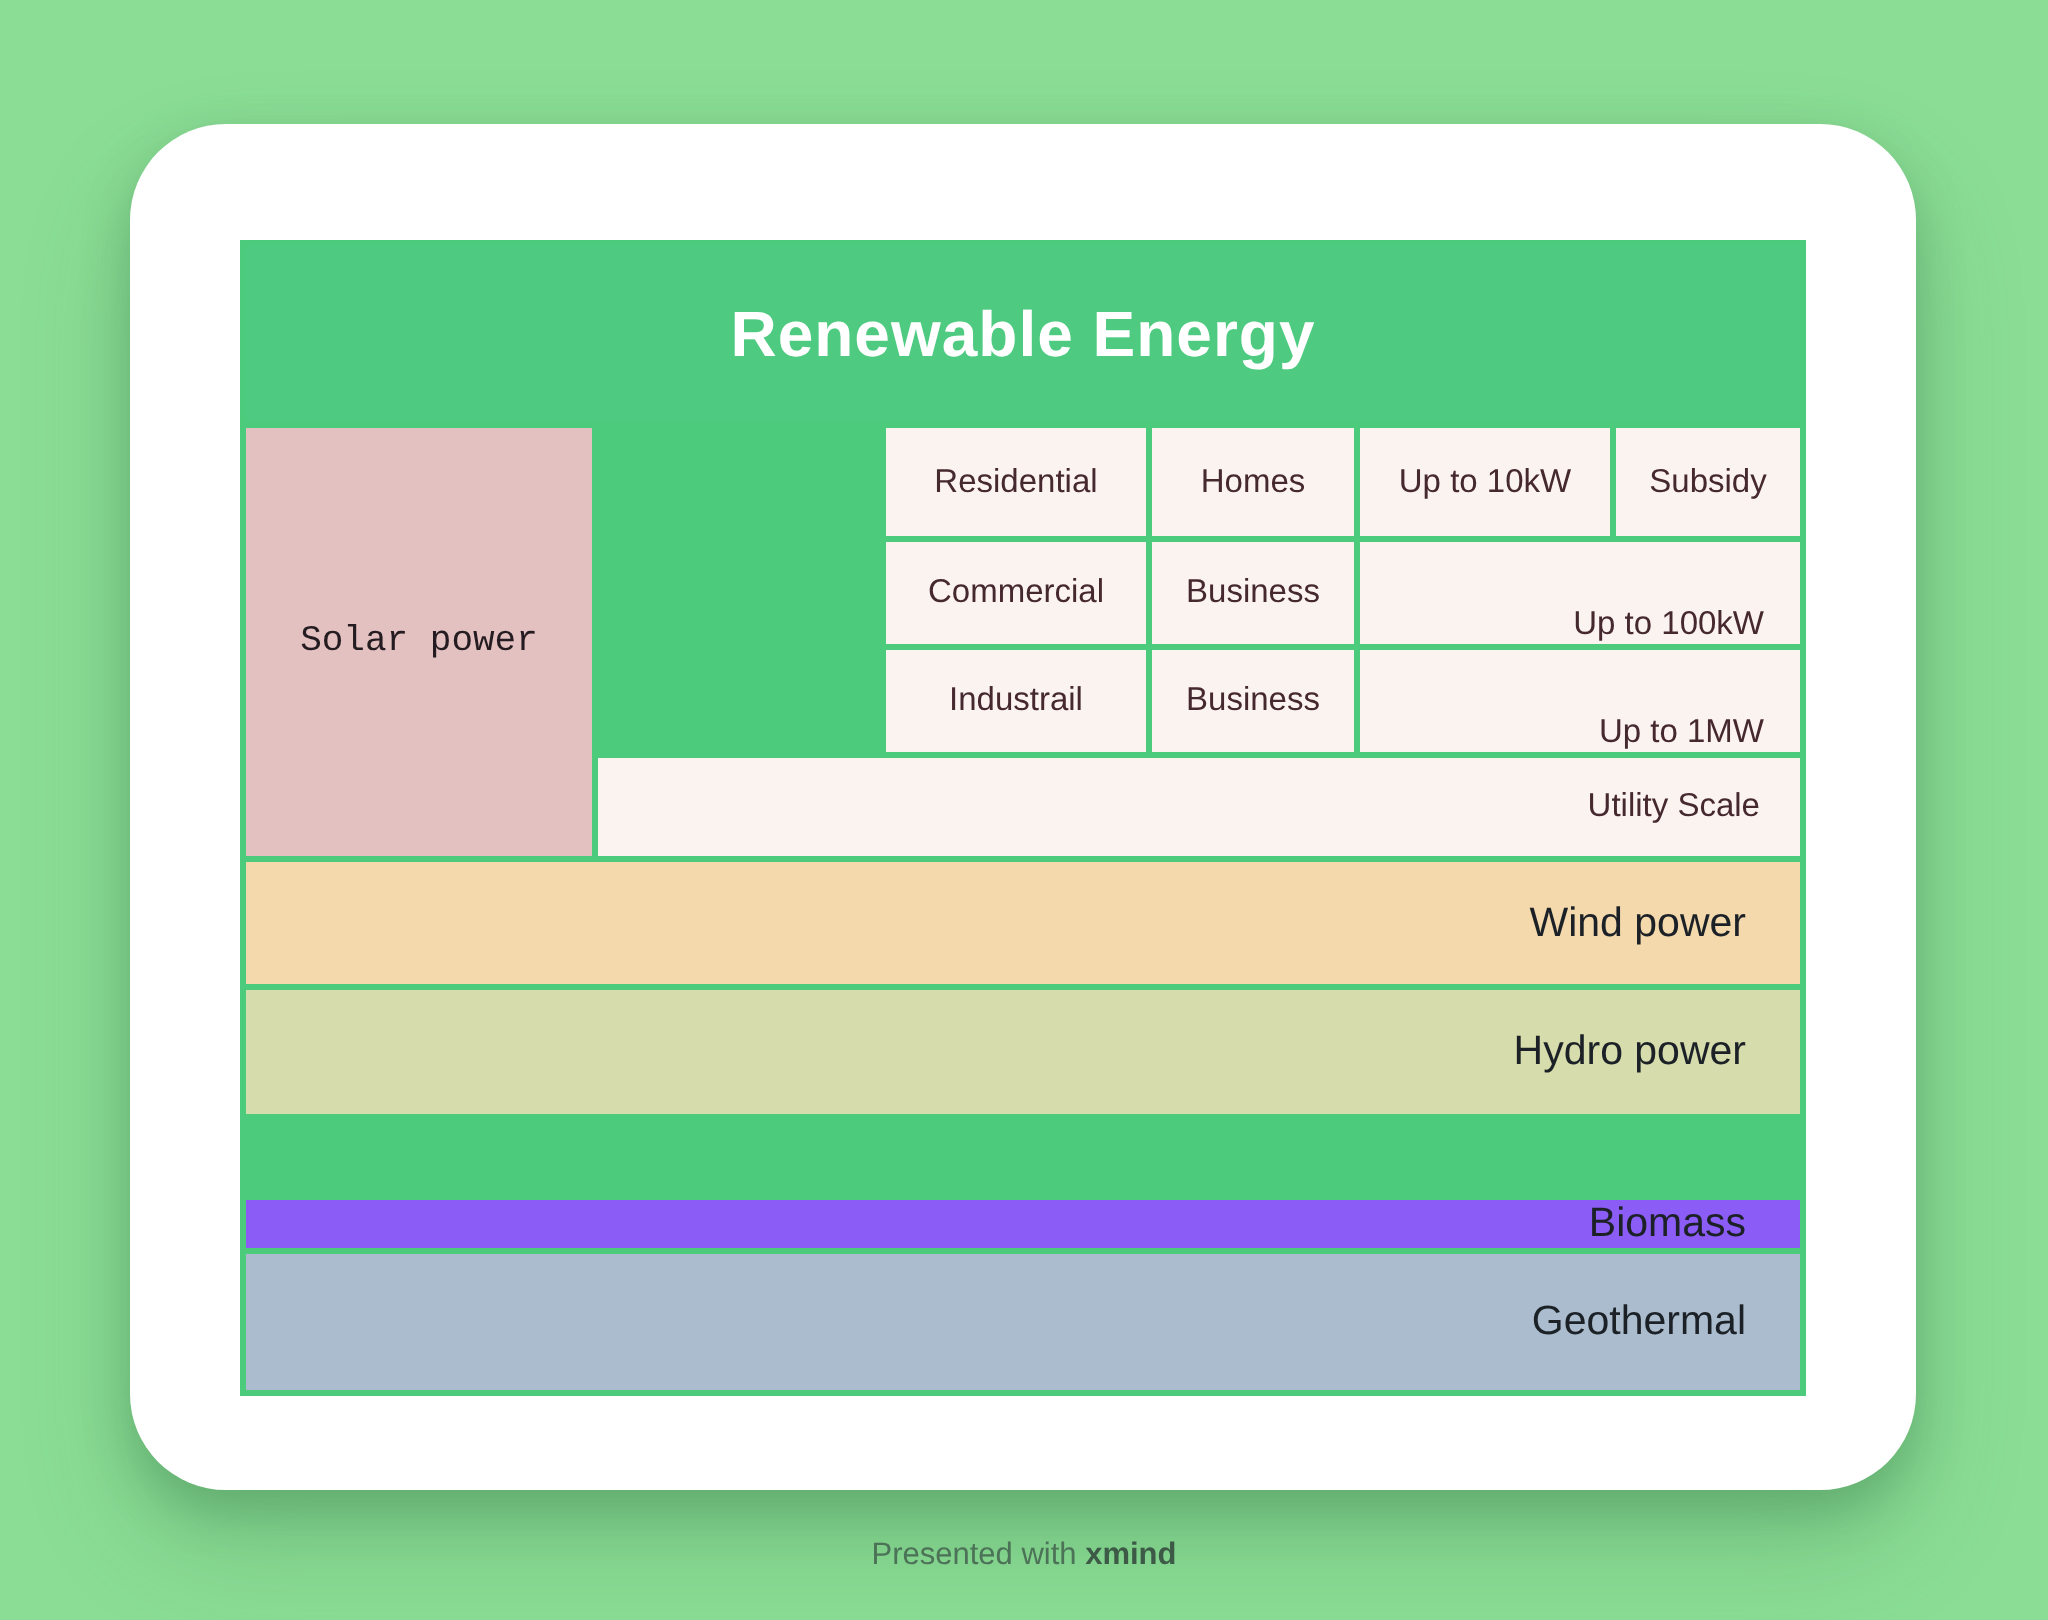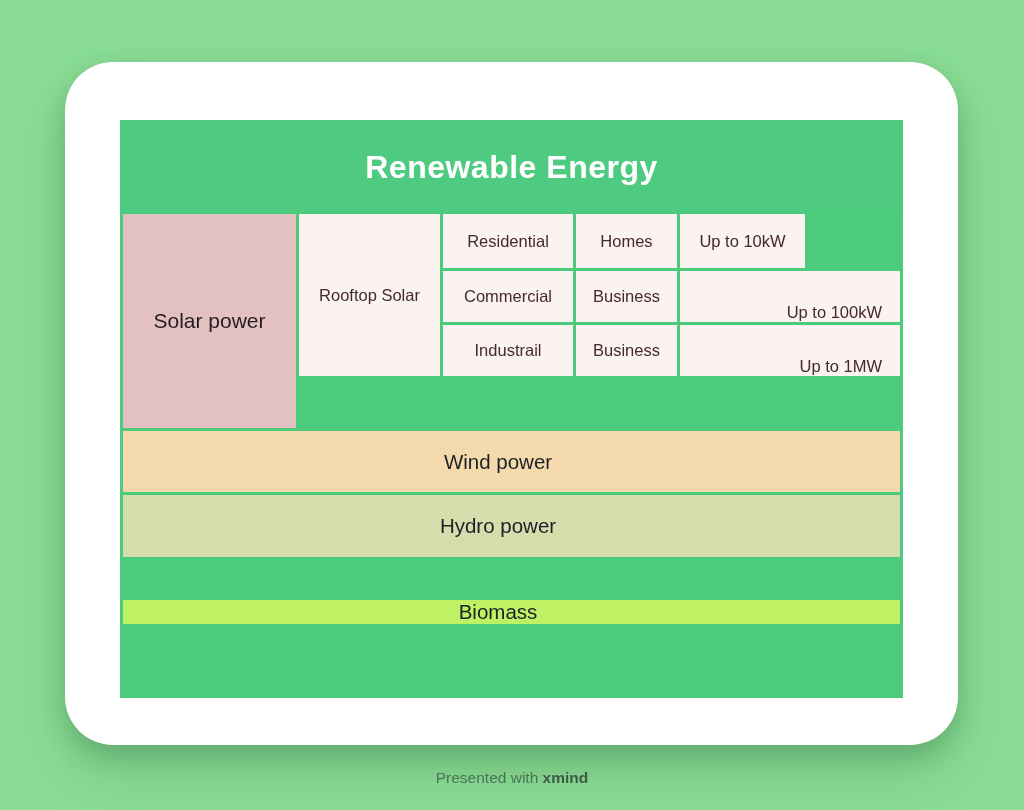--- a/index.html
+++ b/index.html
@@ -56,21 +56,22 @@
     color: #ffffff;
     font-weight: bold;
     font-size: 32px;
     letter-spacing: 0.5px;
   }
   .solar-cell {
     grid-column: 1;
     grid-row: 2 / 6;
     background: #e3c1c1;
     color: #241c20;
-    font-size: 21px;
+    font-size: 18px;
+    font-family: Liberation Mono, monospace;
   }
   .rooftop-cell {
     grid-column: 2;
     grid-row: 2 / 5;
   }
   .cream {
     background: #faf3f0;
     color: #46282f;
     font-size: 16.5px;
     justify-content: center;
@@ -80,28 +81,28 @@
     align-items: flex-end;
   }
   .utility-cell {
     grid-column: 2 / 7;
     grid-row: 5;
     justify-content: flex-end;
     padding-right: 20px;
   }
   .band {
     grid-column: 1 / 7;
-    justify-content: center;
+    justify-content: flex-end;
     padding-right: 27px;
     font-size: 20.5px;
     color: #1b2126;
   }
   .band-wind       { grid-row: 6; background: #f4d9ad; }
   .band-hydro      { grid-row: 7; background: #d6dcab; }
-  .band-biomass    { grid-row: 8; background: #bef264; margin-top: 40px; }
+  .band-biomass    { grid-row: 8; background: #8b5cf6; margin-top: 40px; }
   .band-geothermal { grid-row: 9; background: #aabccd; }
   .footer {
     position: absolute;
     left: 0;
     right: 0;
     top: 769px;
     text-align: center;
     font-size: 15.5px;
     color: #4c7257;
   }
@@ -117,32 +118,32 @@
   <div class="sheet">
 
     <div class="cell header-cell">
       <span>Renewable Energy</span>
     </div>
 
     <div class="cell solar-cell">
       <span>Solar power</span>
     </div>
 
-    <div class="cell cream rooftop-cell">
-      <span>Rooftop Solar</span>
-    </div>
 
     <div class="cell cream" style="grid-column:3; grid-row:2;">
       <span>Residential</span>
     </div>
     <div class="cell cream" style="grid-column:4; grid-row:2;">
       <span>Homes</span>
     </div>
     <div class="cell cream" style="grid-column:5; grid-row:2;">
       <span>Up to 10kW</span>
+    </div>
+    <div class="cell cream" style="grid-column:6; grid-row:2;">
+      <span>Subsidy</span>
     </div>
 
     <div class="cell cream" style="grid-column:3; grid-row:3;">
       <span>Commercial</span>
     </div>
     <div class="cell cream" style="grid-column:4; grid-row:3;">
       <span>Business</span>
     </div>
     <div class="cell cream right span-2" style="grid-row:3;">
       <span>Up to 100kW</span>
@@ -151,29 +152,35 @@
     <div class="cell cream" style="grid-column:3; grid-row:4;">
       <span>Industrail</span>
     </div>
     <div class="cell cream" style="grid-column:4; grid-row:4;">
       <span>Business</span>
     </div>
     <div class="cell cream right span-2" style="grid-row:4;padding-left:37px;">
       <span>Up to 1MW</span>
     </div>
 
+    <div class="cell cream utility-cell">
+      <span>Utility Scale</span>
+    </div>
 
     <div class="cell band band-wind">
       <span>Wind power</span>
     </div>
     <div class="cell band band-hydro">
       <span>Hydro power</span>
     </div>
     <div class="cell band band-biomass">
       <span>Biomass</span>
+    </div>
+    <div class="cell band band-geothermal">
+      <span>Geothermal</span>
     </div>
 
   </div>
 </div>
 
 <div class="footer">
   <span>Presented with</span>
   <span> </span>
   <span class="brand">xmind</span>
 </div>

